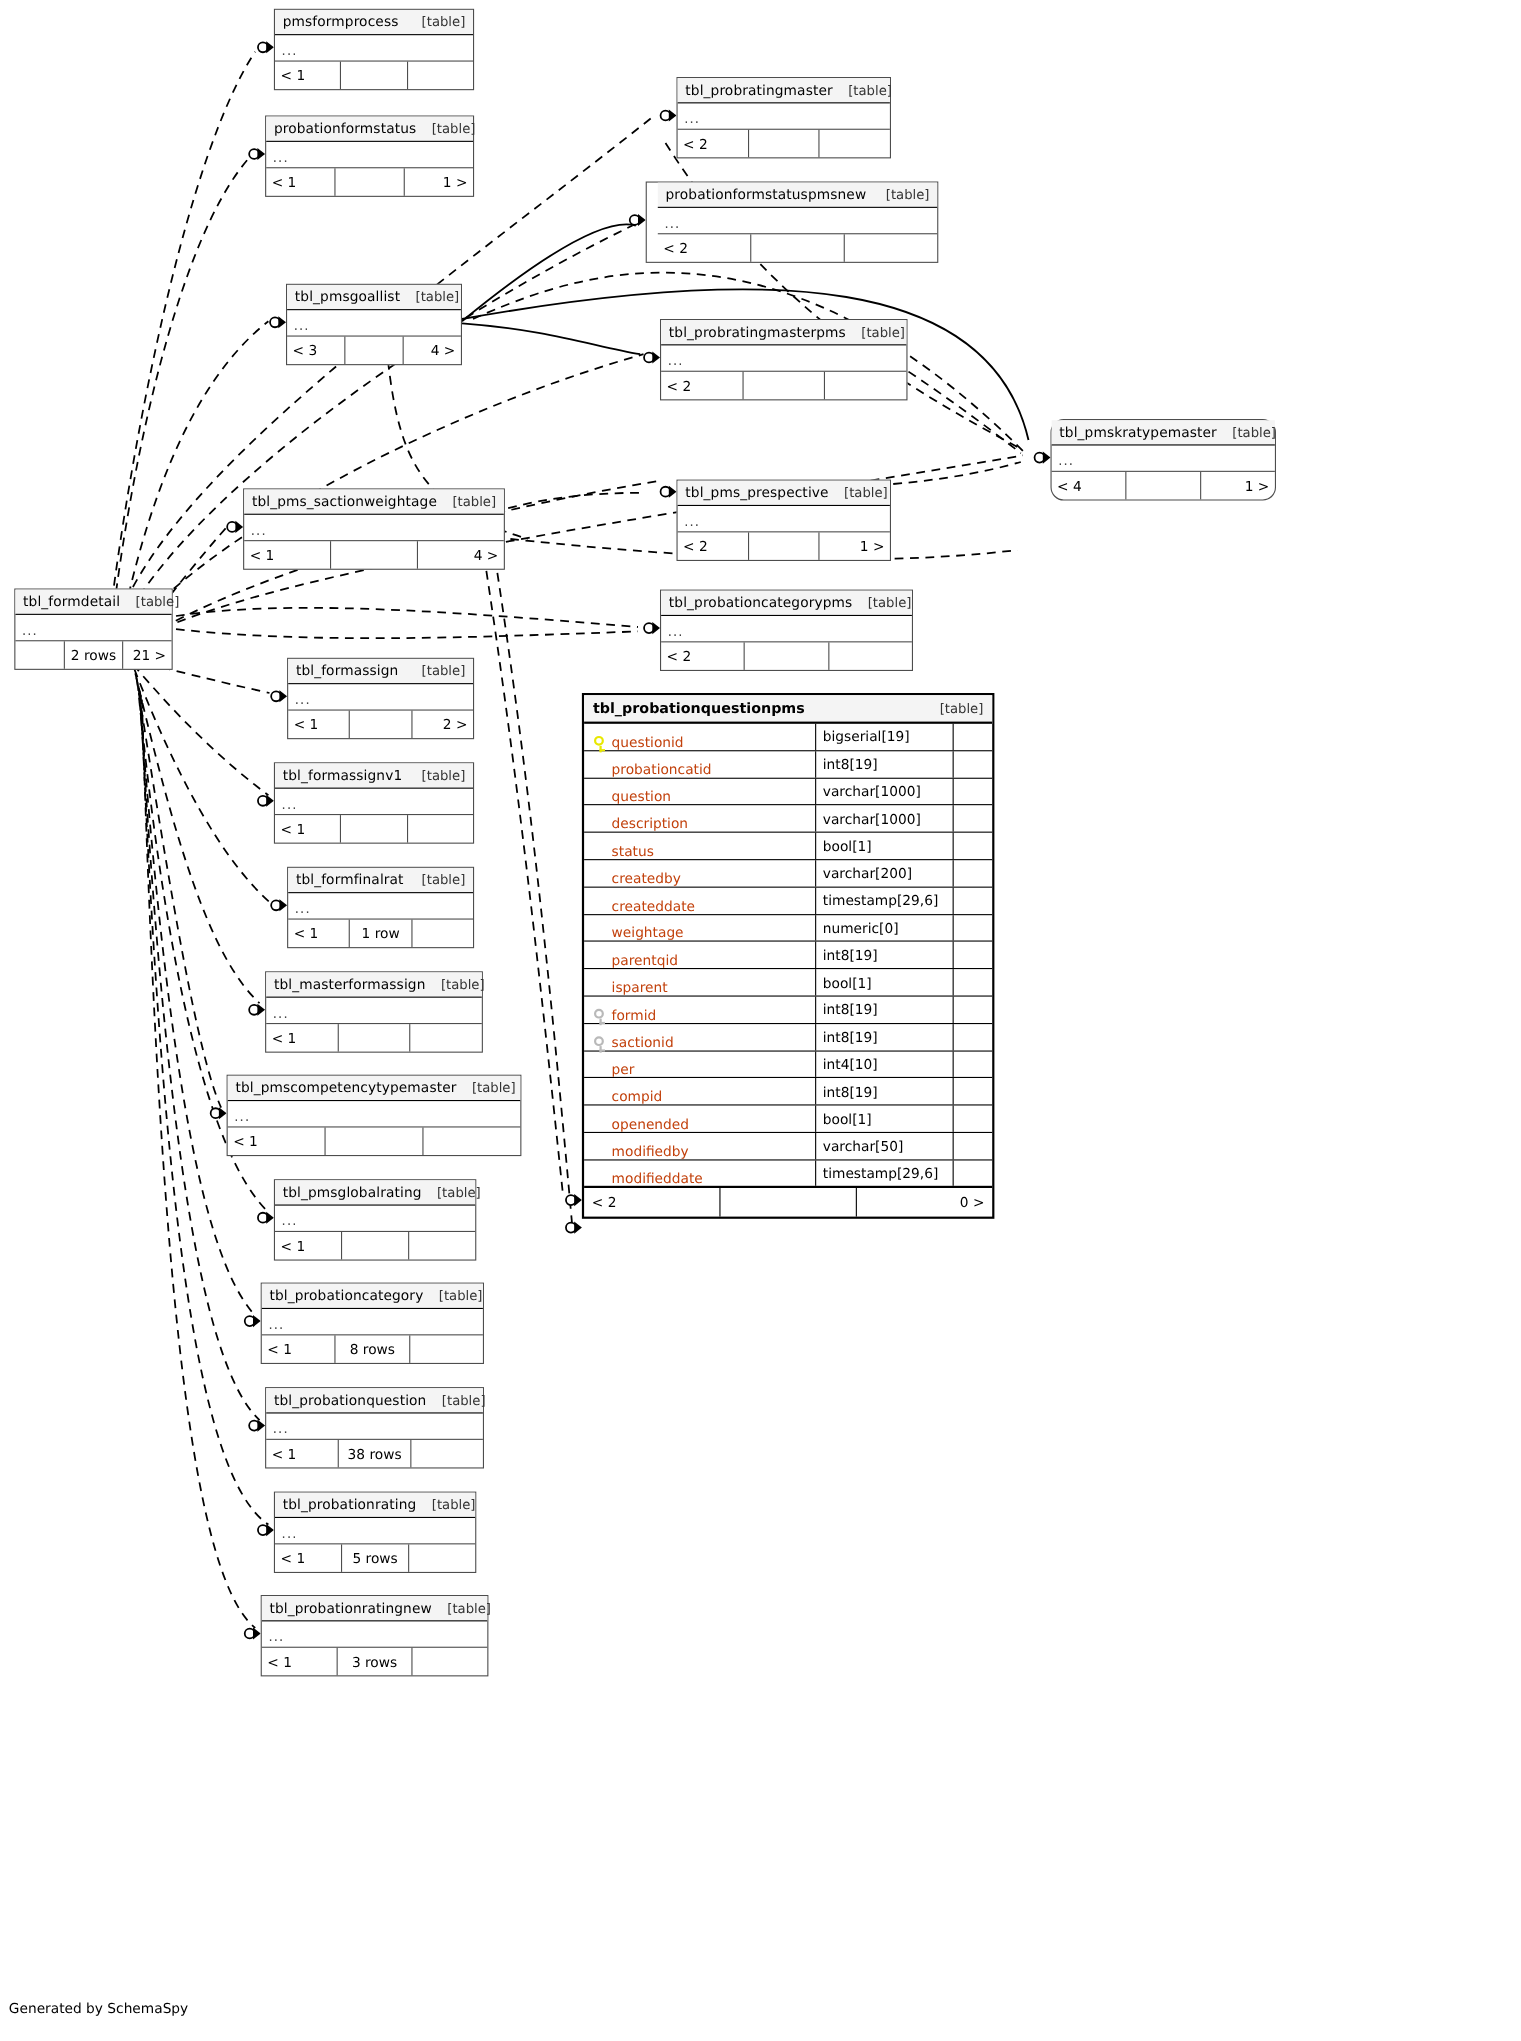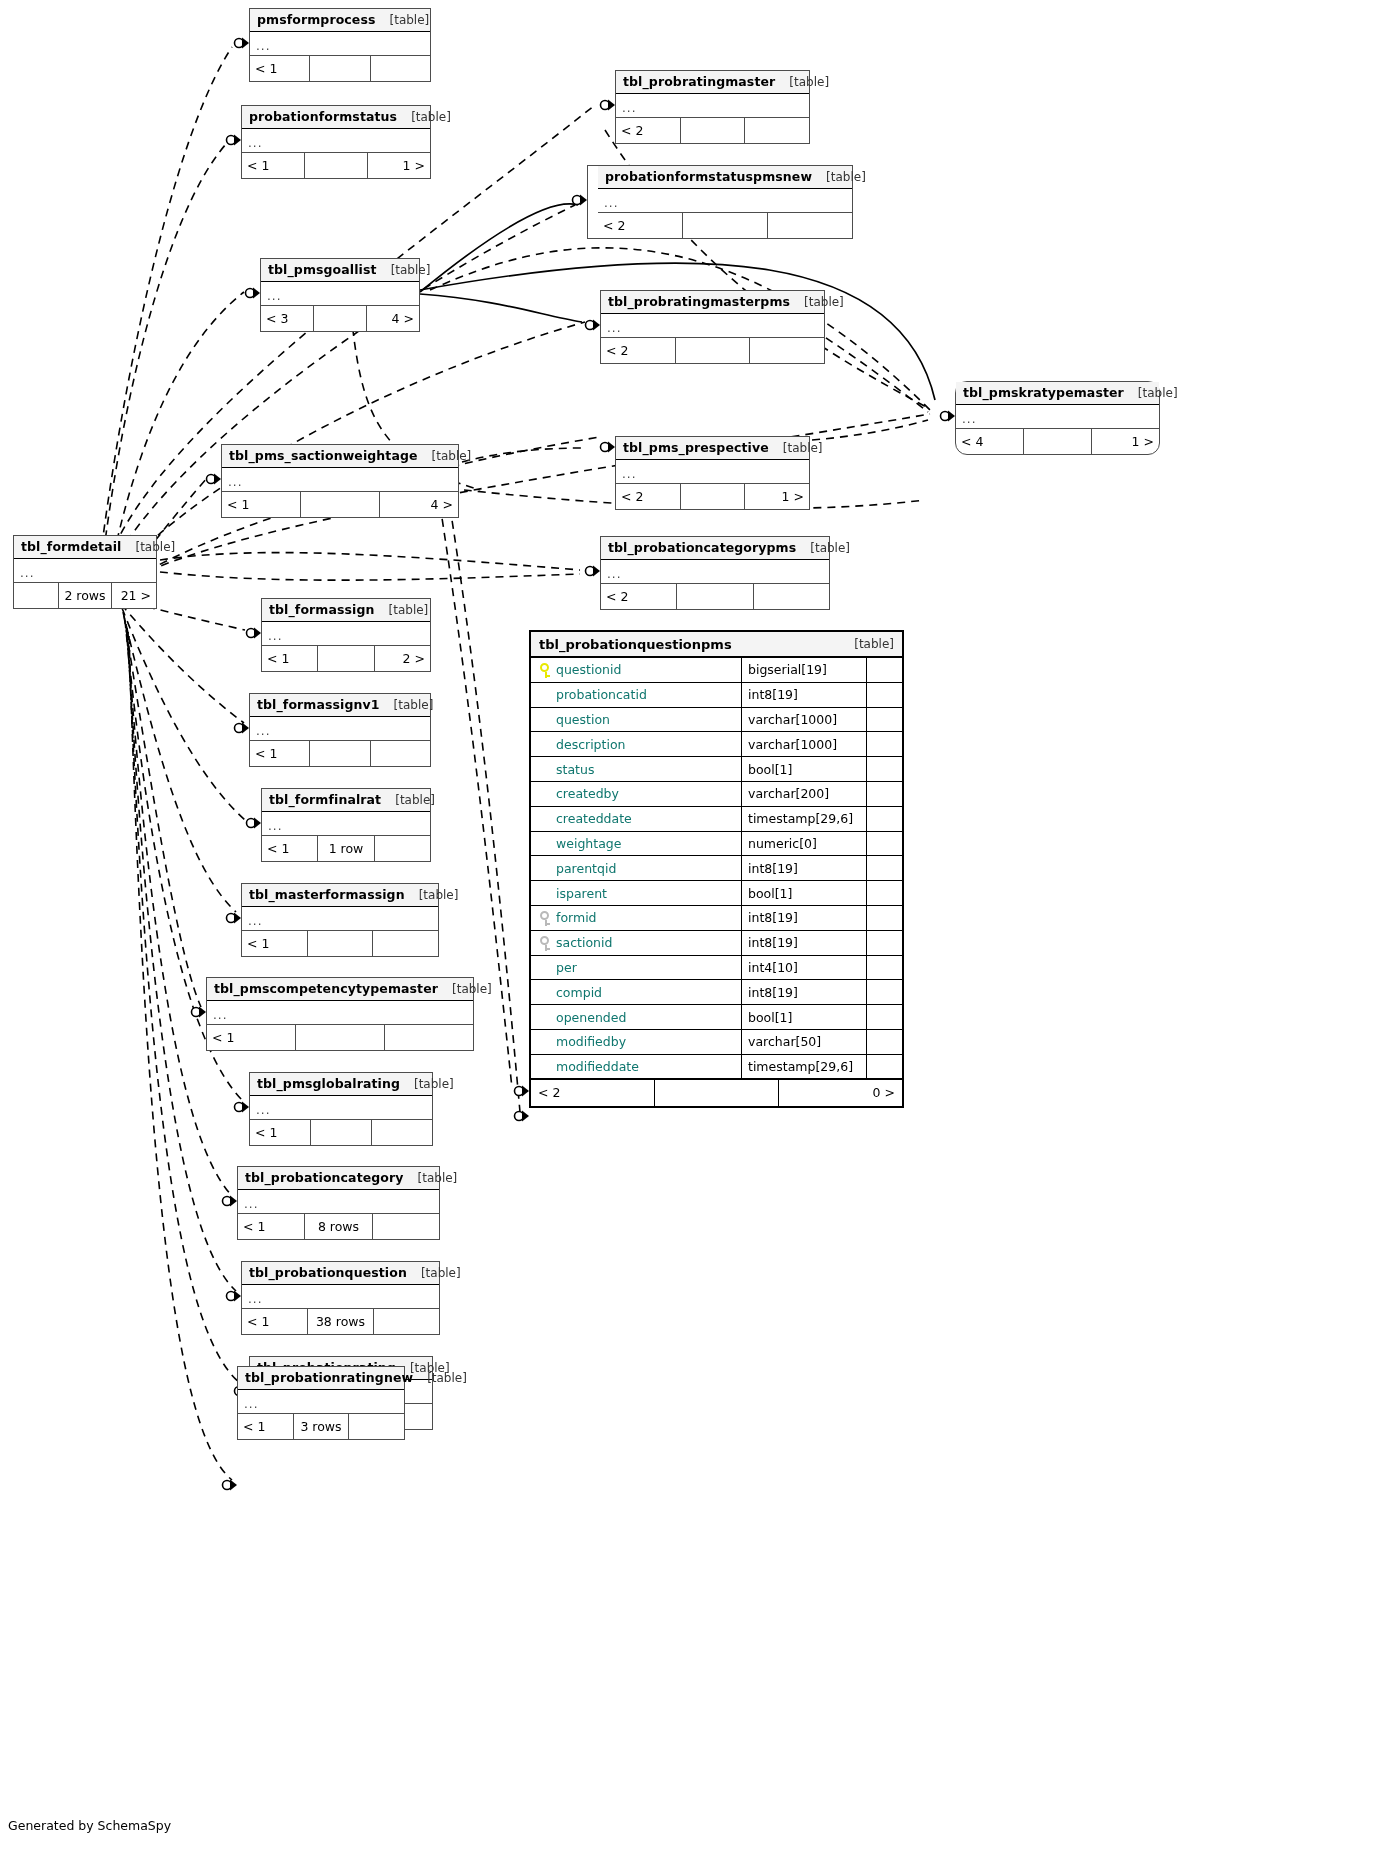--- a/index.html
+++ b/index.html
@@ -11,21 +11,21 @@
   #canvas{position:absolute;inset:0;}
   svg#edges{position:absolute;left:0;top:0;width:1383px;height:1855px;pointer-events:none;}
 
   
   .node{position:absolute;box-sizing:border-box;border:1px solid #4d4d4d;background:#ffffff;}
   .node .hdr{
     box-sizing:border-box;background:#f4f4f4;border-bottom:1px solid #000;
     display:flex;align-items:center;justify-content:space-between;
     padding:2px 7px 3px 7px;height:23px;
   }
-  .node .tname{font-weight:bold;font-size:12.5px;color:#000;letter-spacing:.1px;white-space:nowrap;}
+  .node .tname{font-weight:normal;font-size:12.5px;color:#000;letter-spacing:.1px;white-space:nowrap;}
   .node .ttag{font-size:12px;color:#333;font-weight:normal;margin-left:14px;white-space:nowrap;}
   .node .body{box-sizing:border-box;height:24px;border-bottom:1px solid #4d4d4d;
        display:flex;align-items:flex-end;padding:0 6px 2px 6px;font-size:12px;color:#444;letter-spacing:1px;}
   .node .foot{box-sizing:border-box;display:flex;height:25px;}
   .node .foot .c{box-sizing:border-box;flex:1 1 0;border-right:1px solid #4d4d4d;
        display:flex;align-items:center;font-size:12.5px;color:#000;padding:0 5px;white-space:nowrap;}
   .node .foot .c:last-child{border-right:none;}
   .node .foot .c.l{justify-content:flex-start;}
   .node .foot .c.ctr{justify-content:center;}
   .node .foot .c.r{justify-content:flex-end;}
@@ -33,21 +33,21 @@
   
   #tbl-probationquestionpms{position:absolute;box-sizing:border-box;border:2px solid #000;background:#fff;}
   #tbl-probationquestionpms .hdrD{
      box-sizing:border-box;background:#f4f4f4;border-bottom:2px solid #000;height:26px;
      display:flex;align-items:center;justify-content:space-between;padding:0 8px;}
   #tbl-probationquestionpms .hdrD .tname{font-weight:bold;font-size:13px;}
   #tbl-probationquestionpms .hdrD .ttag{font-size:12px;color:#333;}
   .colrow{box-sizing:border-box;display:flex;height:24.8px;border-bottom:1px solid #000;}
   .colrow:last-of-type{border-bottom:2px solid #000;}
   .colrow .cn{box-sizing:border-box;flex:0 0 211px;border-right:1px solid #000;
-       display:flex;align-items:center;gap:7px;padding-left:9px;font-size:12.5px;color:#0f766e;}
+       display:flex;align-items:flex-end;gap:7px;padding-left:9px;font-size:12.5px;color:#c2410c;}
   .colrow .ct{box-sizing:border-box;flex:0 0 125px;border-right:1px solid #000;
        display:flex;align-items:center;padding-left:6px;font-size:12.5px;color:#000;}
   .colrow .cx{box-sizing:border-box;flex:1 1 auto;}
   .keyico{width:9px;height:13px;flex:0 0 9px;position:relative;display:inline-block;}
   .keyico i{position:absolute;left:0;top:0;width:9px;height:9px;border-radius:50%;border:2.5px solid currentColor;box-sizing:border-box;}
   .keyico i::after{content:"";position:absolute;left:2.8px;top:7px;width:2.5px;height:6px;background:currentColor;}
   .keyico i::before{content:"";position:absolute;left:2.8px;top:10px;width:5px;height:2px;background:currentColor;}
   .keyico.pk{color:#e8e800;}
   .keyico.fk{color:#b9b9b9;}
   .footD{box-sizing:border-box;display:flex;height:26px;}
@@ -432,21 +432,21 @@
           <span class="tname">tbl_probationrating</span>
           <span class="ttag">[table]</span>
         </div>
         <div class="body">...</div>
         <div class="foot">
           <span class="c l">&lt; 1</span>
           <span class="c ctr">5 rows</span>
           <span class="c r"></span>
         </div>
       </div>
-      <div class="node" style="left: 237px; top: 1366px; width: 168px;">
+      <div class="node" style="left: 237px; top: 1450px; width: 207px;">
         <div class="hdr">
           <span class="tname">tbl_probationratingnew</span>
           <span class="ttag">[table]</span>
         </div>
         <div class="body">...</div>
         <div class="foot">
           <span class="c l">&lt; 1</span>
           <span class="c ctr">3 rows</span>
           <span class="c r"></span>
         </div>

